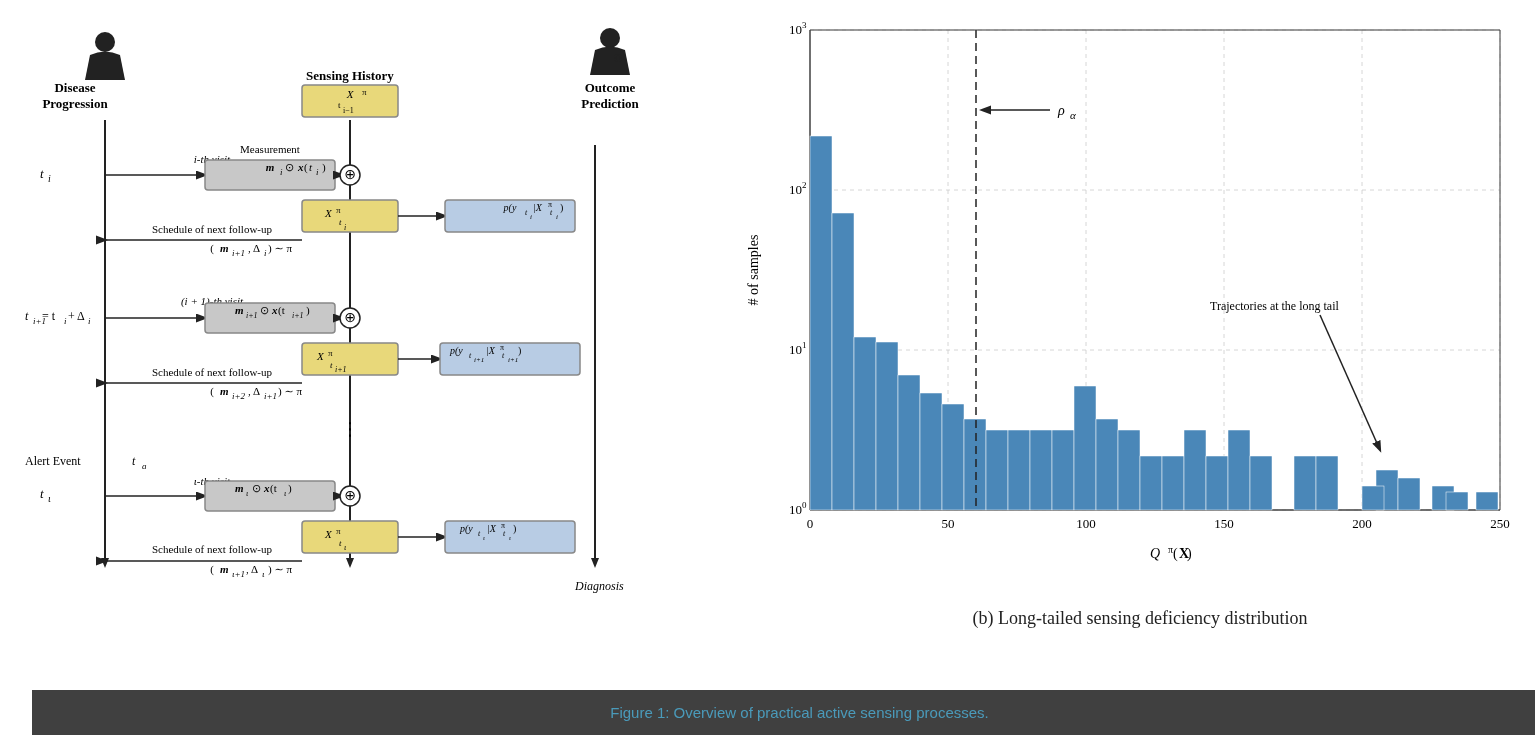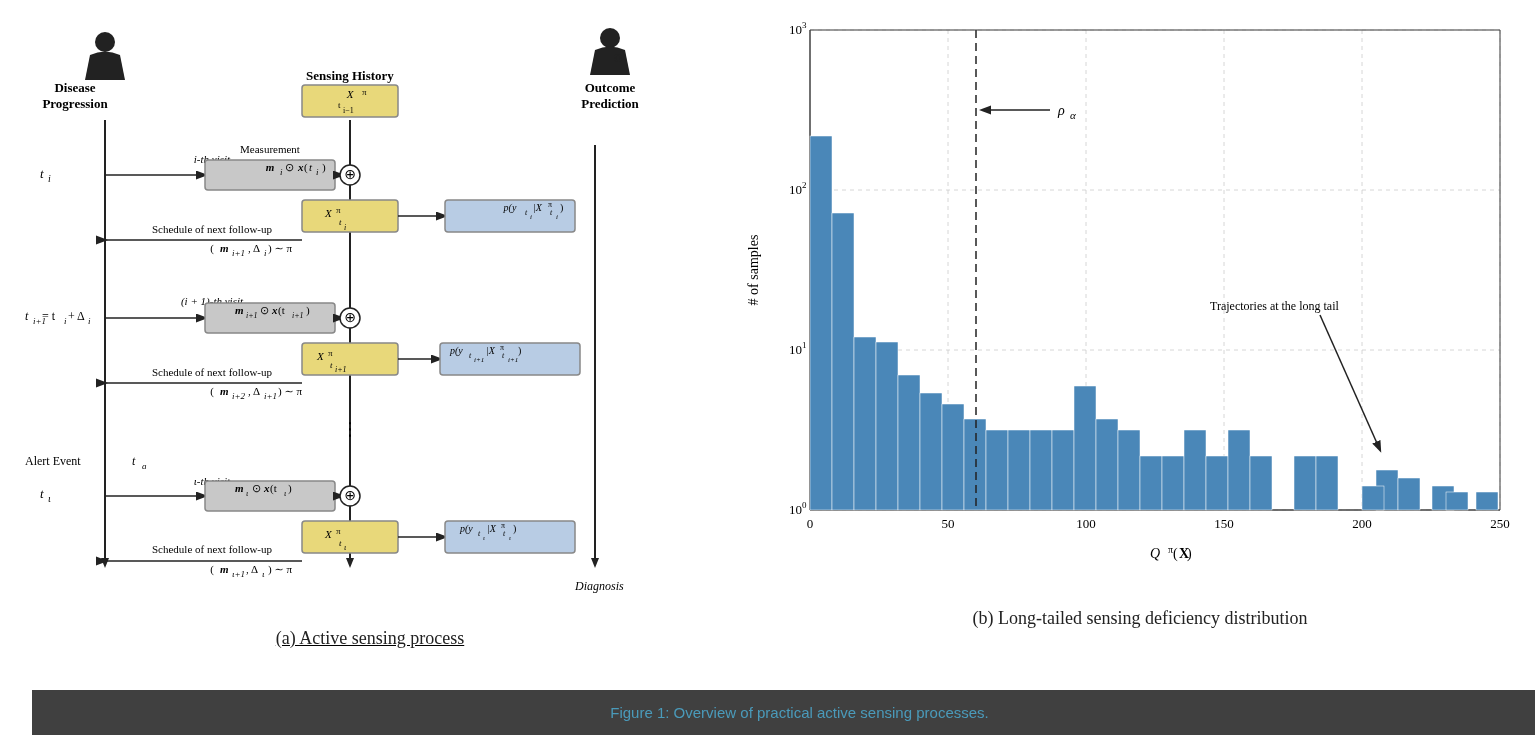--- a/index.html
+++ b/index.html
@@ -304,21 +304,20 @@
         <defs>
           <marker id="arrow" markerWidth="8" markerHeight="8" refX="6" refY="3" orient="auto">
             <path d="M0,0 L0,6 L8,3 z" fill="#222"></path>
           </marker>
           <marker id="arrow-left" markerWidth="8" markerHeight="8" refX="2" refY="3" orient="auto">
             <path d="M8,0 L8,6 L0,3 z" fill="#222"></path>
           </marker>
         </defs>
       </svg>
     </div>
-    <div class="caption-left">(a) Active sensing process</div>
   </div>
 
   <div class="right-panel">
     <div class="histogram-area">
       <svg class="histogram-svg" viewBox="0 0 790 580">
 
         <rect x="70" y="20" width="690" height="480" fill="white" stroke="#ccc" stroke-width="0.5"></rect>
 
         <line x1="70" y1="20" x2="760" y2="20" stroke="#ccc" stroke-width="0.8" stroke-dasharray="4,4"></line>
         <line x1="70" y1="180" x2="760" y2="180" stroke="#ccc" stroke-width="0.8" stroke-dasharray="4,4"></line>

